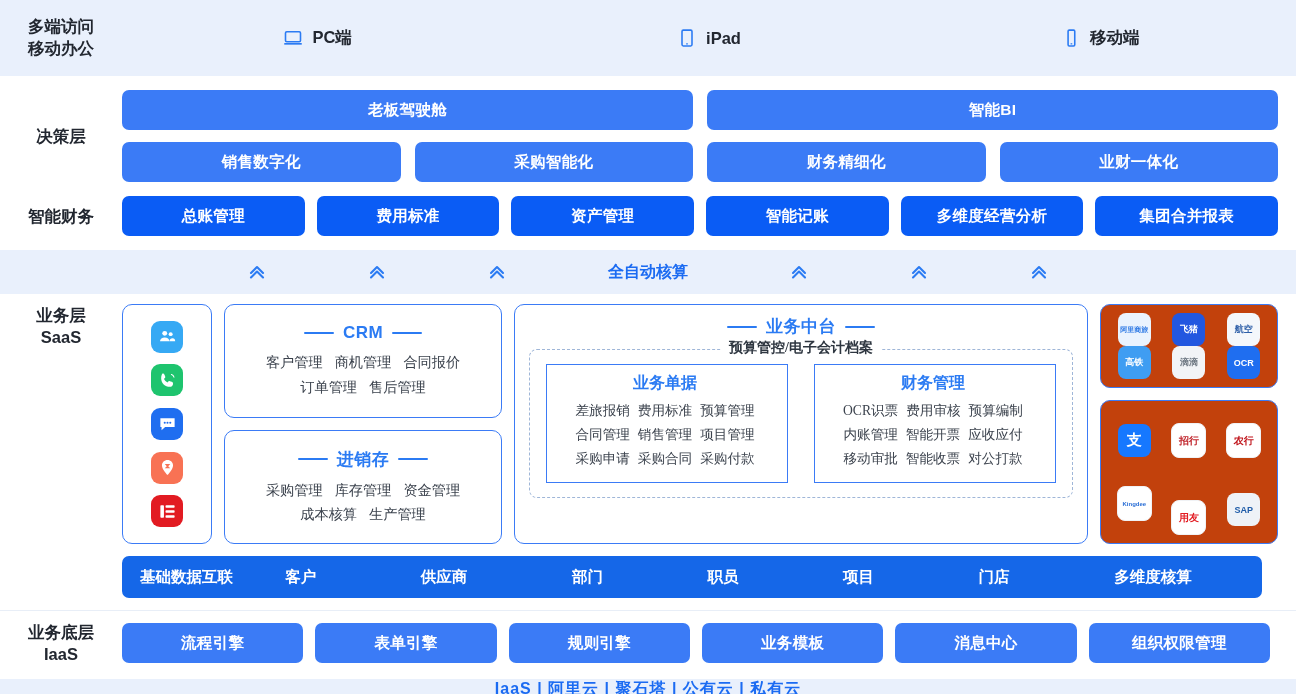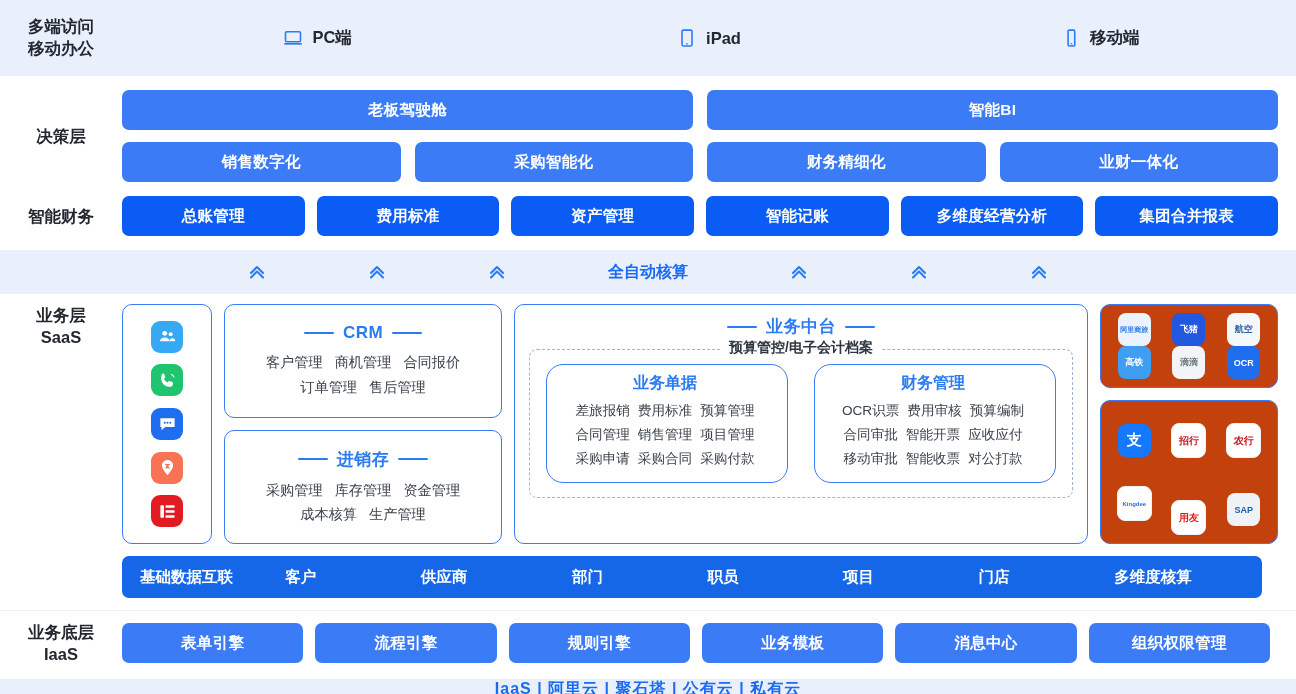--- a/index.html
+++ b/index.html
@@ -87,28 +87,28 @@
   .card-line{font-size:14.2px;color:#3b424d;line-height:1.72;white-space:nowrap;}
   .card-line span{margin:0 6px;}
 
   .midcard{
     flex:1;border:1.6px solid #3b7bf6;border-radius:10px;background:#fff;
     display:flex;flex-direction:column;align-items:center;padding:10px 14px 14px 14px;
   }
   .dottedbox{
     border:1.6px dashed #9fb6d8;border-radius:8px;width:100%;
     margin-top:4px;padding:14px 16px 14px 16px;box-sizing:border-box;
-    position:relative;display:flex;gap:26px;justify-content:center;
+    position:relative;display:flex;gap:26px;justify-content:center;font-family:Liberation Serif, serif;
   }
   .dotted-title{
     position:absolute;top:-11px;left:50%;transform:translateX(-50%);
     background:#fff;padding:0 8px;font-size:14px;font-weight:bold;color:#2e3640;white-space:nowrap;
   }
   .subcard{
-    flex:1;border:1.4px solid #3b7bf6;border-radius:17px;background:#fff;
+    flex:1;border:1.4px solid #3b7bf6;border-radius:0;background:#fff;
     padding:8px 14px 10px 10px;display:flex;flex-direction:column;align-items:center;
   }
   .subcard .sub-title{font-size:16px;font-weight:bold;color:#2b7bf3;margin-bottom:5px;}
   .sub-line{font-size:13.6px;color:#3b424d;line-height:1.78;white-space:nowrap;}
   .sub-line span{margin:0 4px;}
 
   .logocol{width:178px;flex:0 0 178px;display:flex;flex-direction:column;gap:12px;}
   .logobox{
     flex:1;border:1.5px solid #3b7bf6;border-radius:10px;background:#c2410c;
     display:grid;grid-template-columns:repeat(3,1fr);grid-template-rows:repeat(2,1fr);
@@ -361,21 +361,21 @@
                 <span>采购申请</span><span>采购合同</span><span>采购付款</span>
               </div>
             </div>
 
             <div class="subcard">
               <div class="sub-title">财务管理</div>
               <div class="sub-line">
                 <span>OCR识票</span><span>费用审核</span><span>预算编制</span>
               </div>
               <div class="sub-line">
-                <span>合同审批</span><span>智能开票</span><span>应收应付</span>
+                <span>内账管理</span><span>智能开票</span><span>应收应付</span>
               </div>
               <div class="sub-line">
                 <span>移动审批</span><span>智能收票</span><span>对公打款</span>
               </div>
             </div>
 
           </div>
         </div>
 
         <div class="logocol">
@@ -420,22 +420,22 @@
 
     <div class="divider"></div>
 
     <div class="row paas">
       <div class="rowlabel">
         <div>业务底层</div>
         <div>IaaS</div>
       </div>
       <div class="rowbody">
         <div class="paas-row">
+          <div class="btn btn-light">流程引擎</div>
           <div class="btn btn-light">表单引擎</div>
-          <div class="btn btn-light">流程引擎</div>
           <div class="btn btn-light">规则引擎</div>
           <div class="btn btn-light">业务模板</div>
           <div class="btn btn-light">消息中心</div>
           <div class="btn btn-light">组织权限管理</div>
         </div>
       </div>
     </div>
 
   </div>
 

